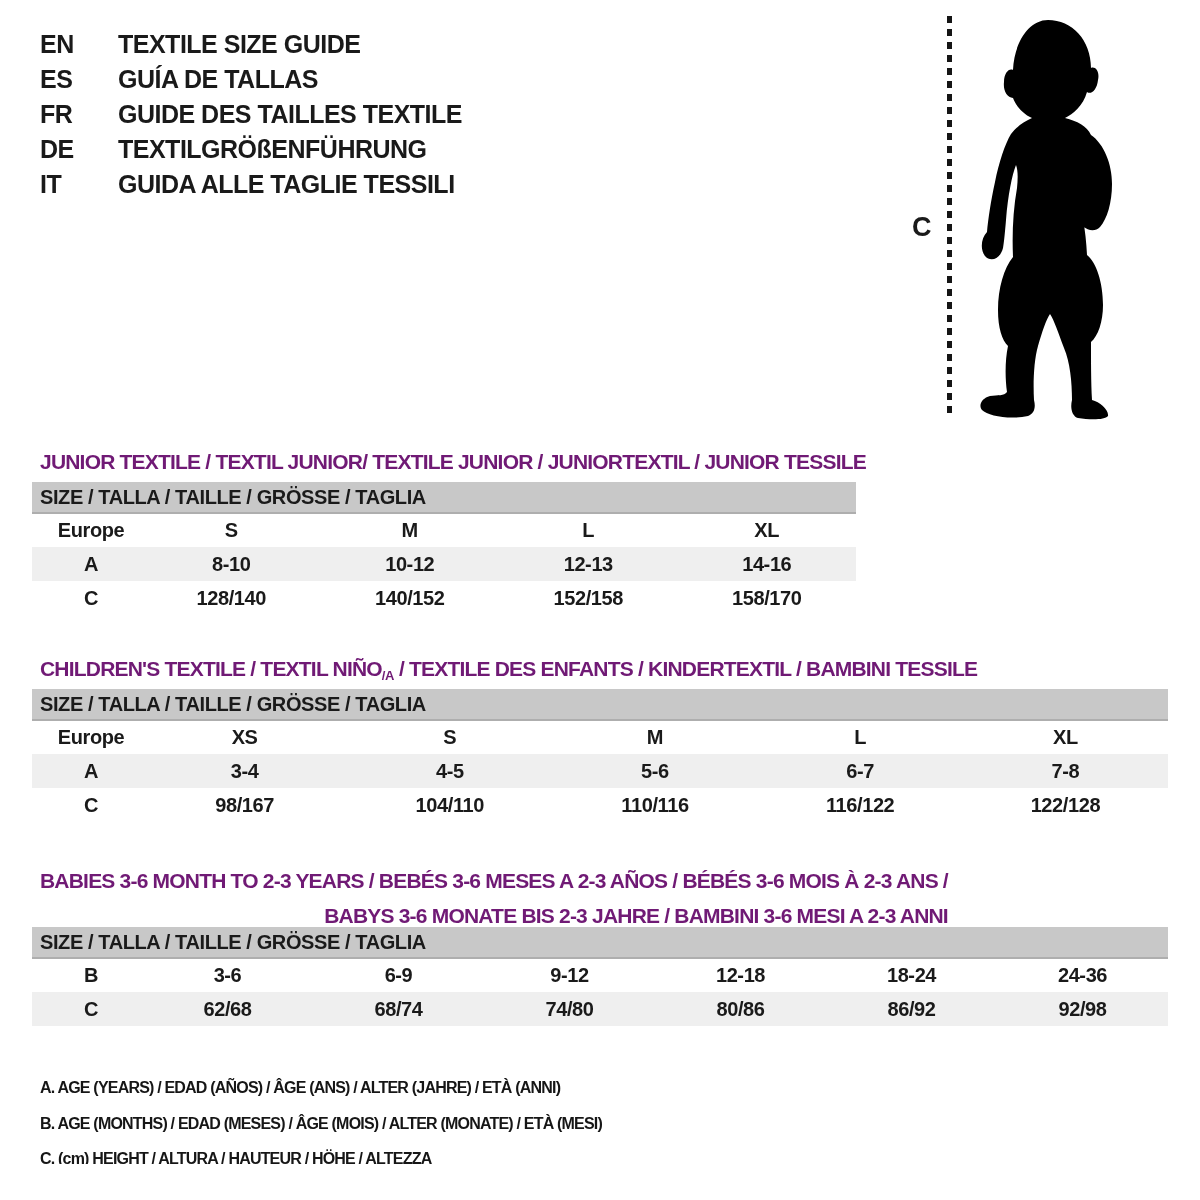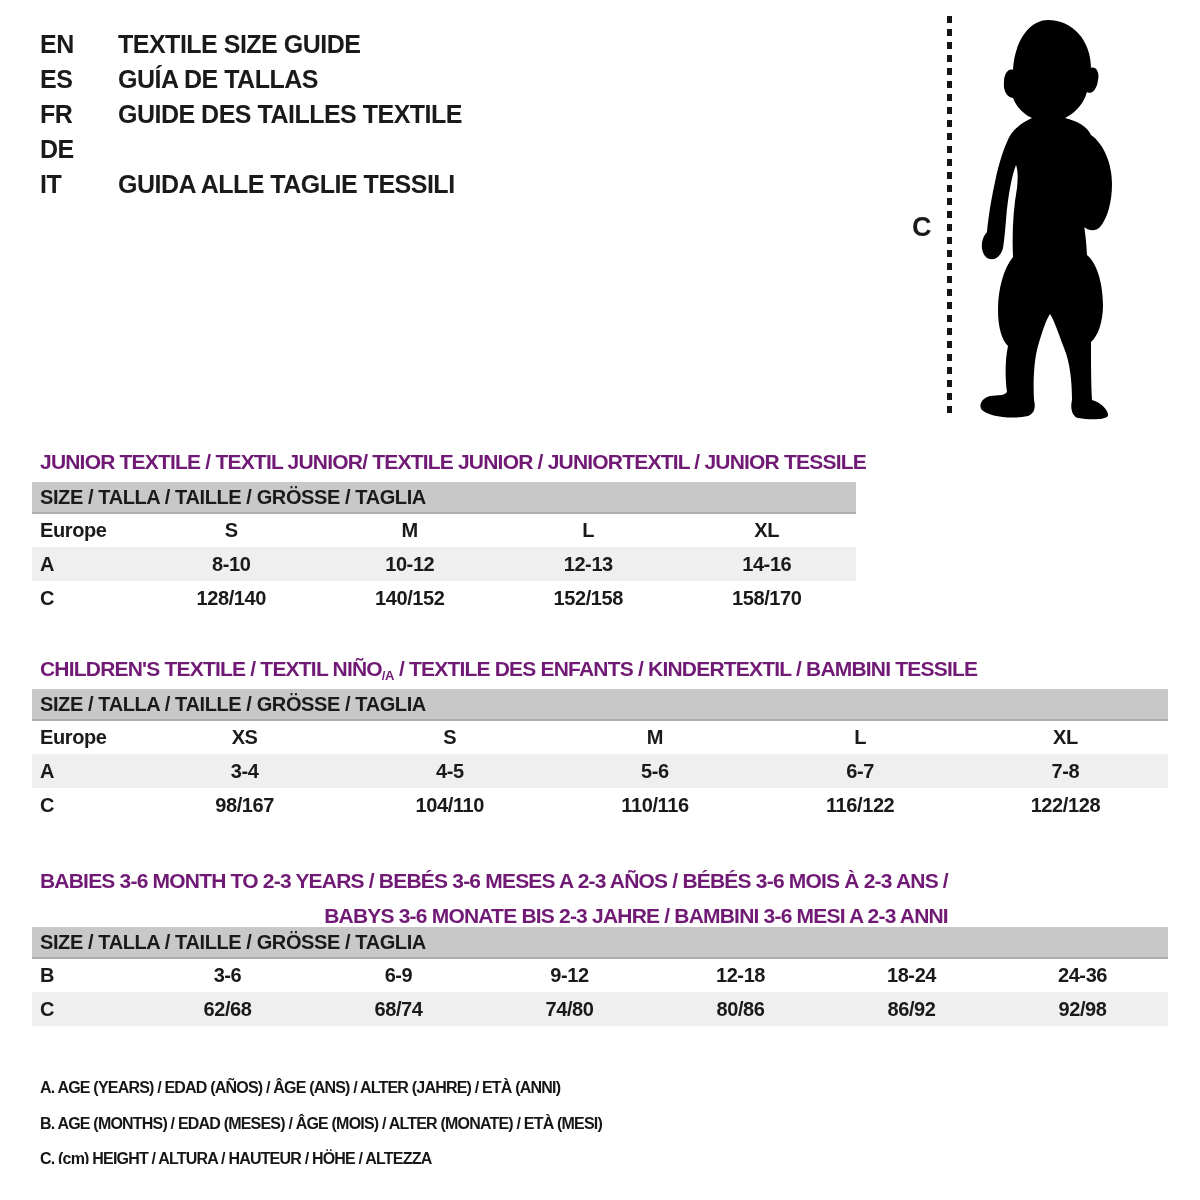--- a/index.html
+++ b/index.html
@@ -55,21 +55,21 @@
 
   
   .size-table {
     position: absolute;
     border-collapse: collapse; table-layout: fixed;
     font-family: "Liberation Sans", sans-serif;
     font-size: 20px; font-weight: 700;
     letter-spacing: -0.4px; color: #1a1a1a;
   }
   .size-table td { padding: 0; text-align: center; vertical-align: middle; overflow: hidden; }
-  .size-table td.label-cell { text-align: left; padding-left: 8px; }
+  .size-table td.label-cell { text-align: center; padding-left: 8px; }
   .size-table tr { height: 34px; }
   .size-table tr.header-row { height: 31px; }
   .size-table tr.header-row td {
     background: #c8c8c8;
     text-align: left; padding-left: 8px;
     border-bottom: 2px solid #aeaeae;
   }
   .size-table tr.shaded td { background: #efefef; }
   col.label-col { width: 110px; }
 
@@ -98,20 +98,21 @@
     <div class="lang-row">
       <span class="lang-code">ES</span>
       <span class="lang-title">GUÍA DE TALLAS</span>
     </div>
     <div class="lang-row">
       <span class="lang-code">FR</span>
       <span class="lang-title">GUIDE DES TAILLES TEXTILE</span>
     </div>
     <div class="lang-row">
       <span class="lang-code">DE</span>
+      <span class="lang-title">TEXTILGRÖßENFÜHRUNG</span>
     </div>
     <div class="lang-row">
       <span class="lang-code">IT</span>
       <span class="lang-title">GUIDA ALLE TAGLIE TESSILI</span>
     </div>
   </div>
 
   <span class="figure-label">C</span>
   <div class="dotted-line"></div>
   <svg class="baby-svg" viewBox="0 0 180 412" xmlns="http://www.w3.org/2000/svg" aria-hidden="true">

